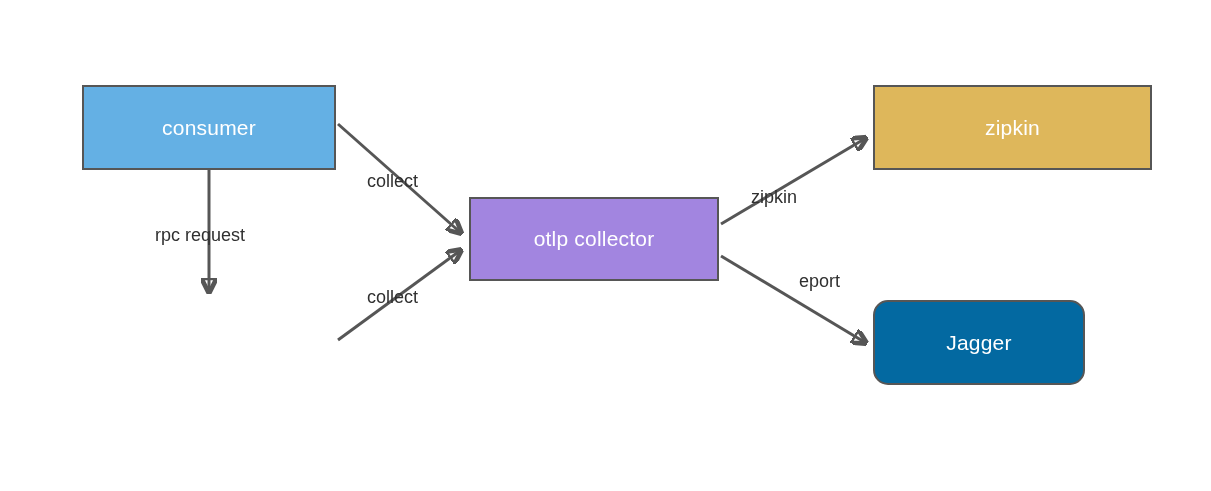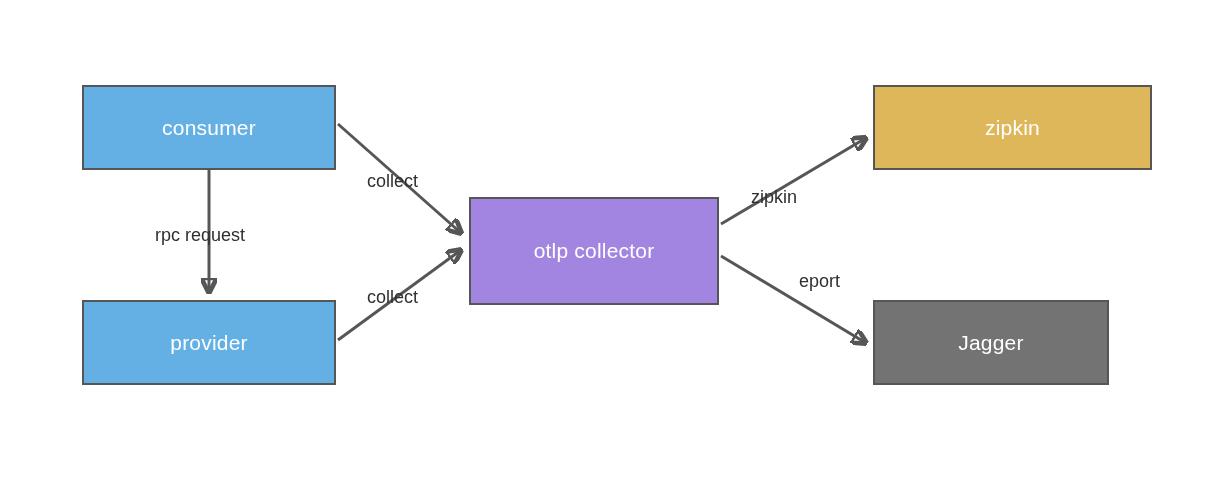--- a/index.html
+++ b/index.html
@@ -93,33 +93,30 @@
 
     <g>
       <line x1="721" y1="256" x2="866" y2="343" marker-end="url(#arrow)" style="stroke: rgb(86, 86, 86);"></line>
     </g>
   </svg>
 
   <div class="node" style="left: 82px; top: 85px; width: 254px; height: 85px; background: rgb(100, 176, 228); color: rgb(255, 255, 255); border-color: rgb(86, 86, 86);">
     <span class="node-label">consumer</span>
   </div>
 
-  <div class="node" style="left: 82px; top: 300px; width: 254px; height: 85px; background: rgb(100, 176, 228); color: rgb(255, 255, 255); border-color: rgb(86, 86, 86);">
-    <span class="node-label">provider</span>
-  </div>
 
-  <div class="node" style="left: 469px; top: 197px; width: 250px; height: 108px; background: rgb(162, 133, 224); color: rgb(255, 255, 255); border-color: rgb(86, 86, 86);">
+  <div class="node" style="left: 469px; top: 197px; width: 250px; height: 84px; background: rgb(162, 133, 224); color: rgb(255, 255, 255); border-color: rgb(86, 86, 86);">
     <span class="node-label">otlp collector</span>
   </div>
 
   <div class="node" style="left: 873px; top: 85px; width: 279px; height: 85px; background: rgb(222, 183, 91); color: rgb(255, 255, 255); border-color: rgb(86, 86, 86);">
     <span class="node-label">zipkin</span>
   </div>
 
-  <div class="node" style="left: 873px; top: 300px; width: 236px; height: 85px; background: #737373; color: rgb(255, 255, 255); border-color: rgb(86, 86, 86);">
+  <div class="node" style="left: 873px; top: 300px; width: 212px; height: 85px; background: #0369a1; color: rgb(255, 255, 255); border-color: rgb(86, 86, 86); border-radius: 15px;">
     <span class="node-label">Jagger</span>
   </div>
 
   <div class="edge-label" style="left: 155px; top: 226px; color: rgb(48, 48, 48); text-align: center;">rpc request</div>
 
   <div class="edge-label" style="left: 367px; top: 172px; color: rgb(48, 48, 48);">collect</div>
 
   <div class="edge-label" style="left: 367px; top: 288px; color: rgb(48, 48, 48);">collect</div>
 
   <div class="edge-label" style="left: 751px; top: 188px; color: rgb(48, 48, 48);">zipkin</div>

